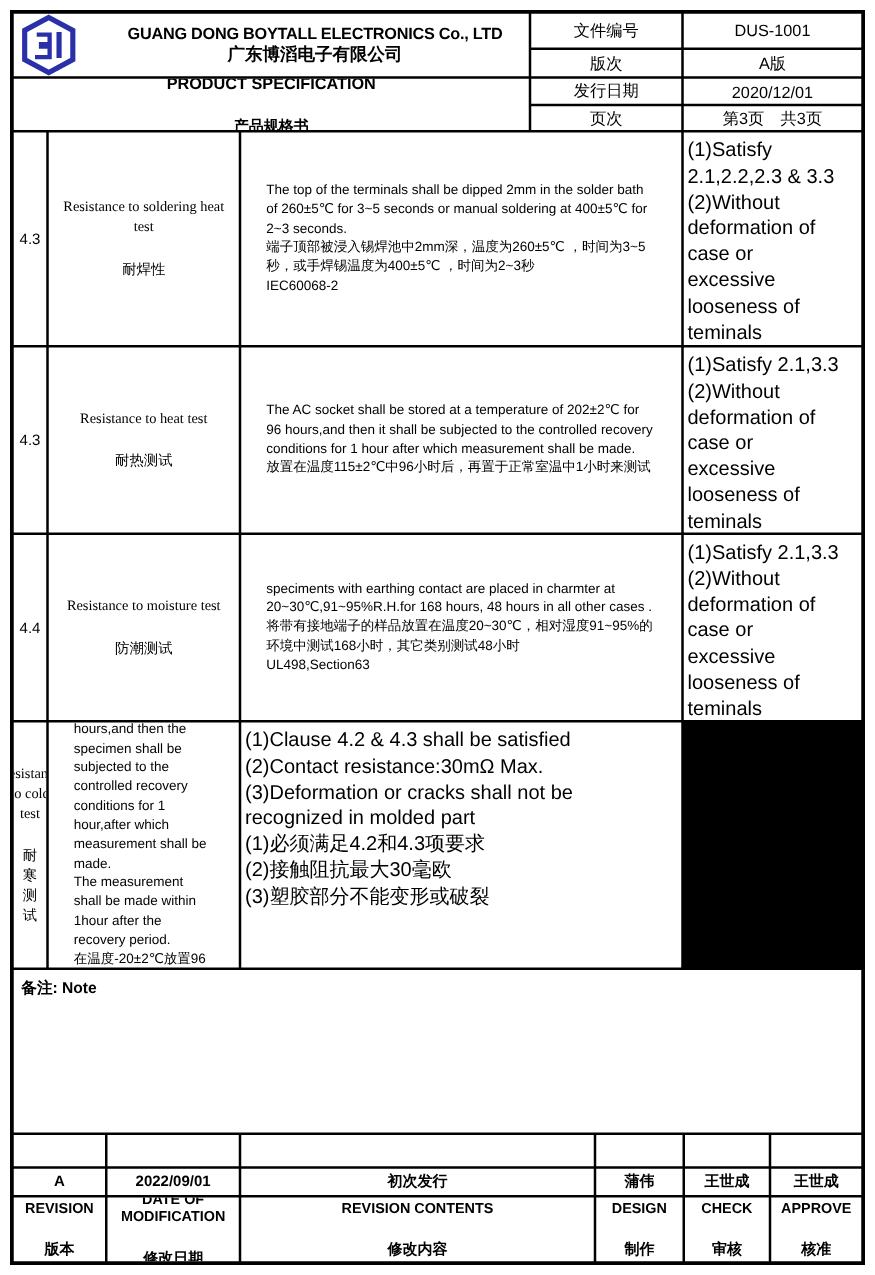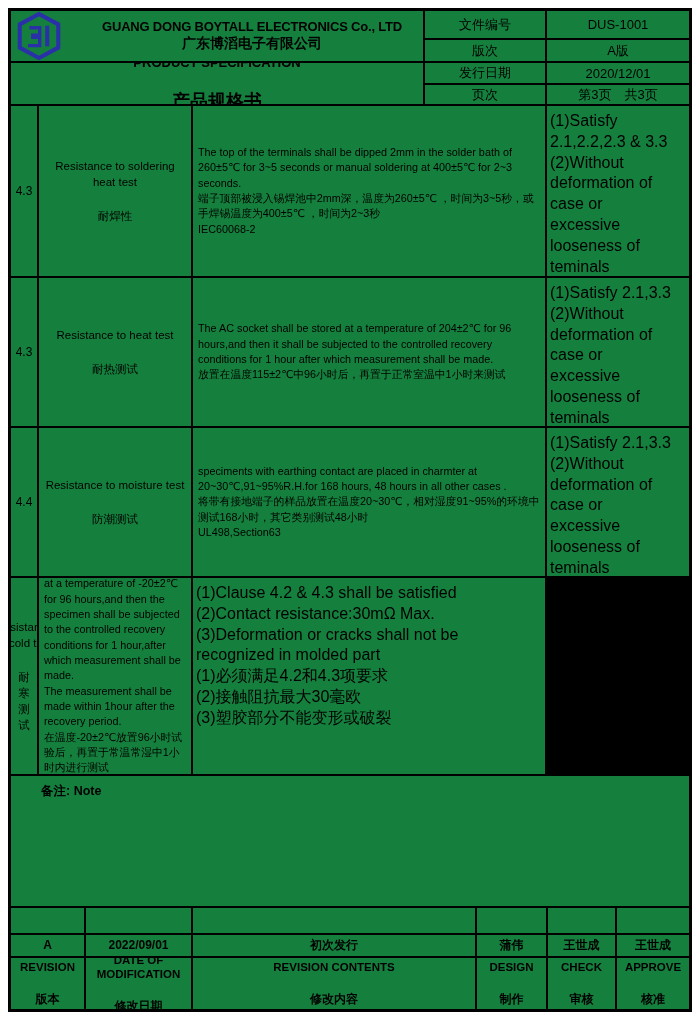--- a/index.html
+++ b/index.html
@@ -9,54 +9,54 @@
     font-family: "Liberation Sans", "DejaVu Sans", sans-serif;
     color: #000;
   }
   .page {
     position: absolute; left: 8px; top: 8px;
     width: 684px; height: 1004px;
     border: 3px solid #000;
     background: #000;
     display: flex; flex-direction: column; gap: 2px;
   }
-  .cell { background: #15803d; overflow: hidden; gap: 18px; }
+  .cell { background: #ffffff; overflow: hidden; gap: 18px; }
 
   
   .header-grid {
     display: grid; height: 93px; flex: 0 0 93px;
     grid-template-columns: 412px 120px 1fr;
     grid-template-rows: 27px 21px 20px 1fr;
     gap: 2px; background: #000;
   }
   .company-cell { grid-area: 1 / 1 / 3 / 2; display: flex; align-items: center; }
   .logo-wrap { flex: 0 0 52px; display: flex; justify-content: flex-start; padding-left: 6px; }
   .company-text { flex: 1; text-align: center; line-height: 1.25; }
   .company-en { font-size: 13px; font-weight: bold; letter-spacing: -0.2px; }
   .company-cn { font-size: 14px; font-weight: bold; }
   .title-cell { grid-area: 3 / 1 / 5 / 2; display: flex; flex-direction: column; justify-content: center; text-align: center; line-height: 1.35; }
   .title-en { font-size: 13px; font-weight: bold; }
-  .title-cn { font-size: 18px; font-weight: bold; }
+  .title-cn { font-size: 12px; font-weight: bold; }
   .hfield { display: flex; align-items: center; justify-content: center; font-size: 13px; font-weight: normal; }
 
   
   .main-grid {
     display: grid; height: 668px; flex: 0 0 668px;
     grid-template-columns: 26px 152px 352px 1fr;
     grid-template-rows: 170px 148px 148px 1fr;
     gap: 2px; background: #000;
   }
   .no-cell { display: flex; align-items: center; justify-content: center; font-size: 12px; }
-  .name-cell { display: flex; flex-direction: column; align-items: center; justify-content: center; text-align: center; font-size: 11.5px; line-height: 1.4; padding: 0 6px; }
-  .desc-cell { display: flex; align-items: center; padding: 4px 5px; font-size: 10.8px; line-height: 1.42; white-space: pre-wrap; }
+  .name-cell { display: flex; flex-direction: column; align-items: center; justify-content: center; text-align: center; font-size: 11.5px; line-height: 1.4; padding: 0 6px; font-family: Liberation Serif, serif; }
+  .desc-cell { display: flex; align-items: center; padding: 4px 20px; font-size: 10.8px; line-height: 1.42; white-space: pre-wrap; }
   .crit-cell { padding: 5px 14px 2px 3px; font-size: 16px; line-height: 1.3; white-space: pre-wrap; }
 
   
   .note-box { flex: 1 1 auto; padding: 5px 6px; }
-  .note-label { font-size: 12.5px; font-weight: bold; margin-left: 24px; }
+  .note-label { font-size: 12.5px; font-weight: bold; }
 
   
   .rev-grid {
     display: grid; height: 101px; flex: 0 0 101px;
     grid-template-columns: 73px 105px 282px 69px 67px 1fr;
     grid-template-rows: 25px 21px 1fr;
     gap: 2px; background: #000;
   }
   .rev-cell { display: flex; flex-direction: column; align-items: center; justify-content: center; text-align: center; font-weight: bold; font-size: 12px; line-height: 1.25; }
   .rev-head-en { font-size: 11.5px; font-weight: bold; }
@@ -111,21 +111,21 @@
     <div class="cell crit-cell">(1)Satisfy 2.1,2.2,2.3 &amp; 3.3
 (2)Without deformation of case or excessive looseness of teminals exectrical characteristics shall be satisfied
 (1)满足2.1，2.2，2.3及3.3要求
 (5)基座及其它结构无变形情况</div>
 
     <div class="cell no-cell">4.3</div>
     <div class="cell name-cell">
       <div>Resistance to heat test</div>
       <div>耐热测试</div>
     </div>
-    <div class="cell desc-cell"><div>The AC socket shall be stored at a temperature of 204±2℃ for 96 hours,and then it shall be subjected to the controlled recovery conditions for 1 hour after which measurement shall be made.
+    <div class="cell desc-cell"><div>The AC socket shall be stored at a temperature of 202±2℃ for 96 hours,and then it shall be subjected to the controlled recovery conditions for 1 hour after which measurement shall be made.
 放置在温度115±2℃中96小时后，再置于正常室温中1小时来测试</div></div>
     <div class="cell crit-cell">(1)Satisfy 2.1,3.3
 (2)Without deformation of case or excessive looseness of teminals exectrical characteristics shall be satisfied
 (1)满足2.1，3.3要求
 (2)基座及其它结构无变形情况</div>
 
     <div class="cell no-cell">4.4</div>
     <div class="cell name-cell">
       <div>Resistance to moisture test</div>
       <div>防潮测试</div>

